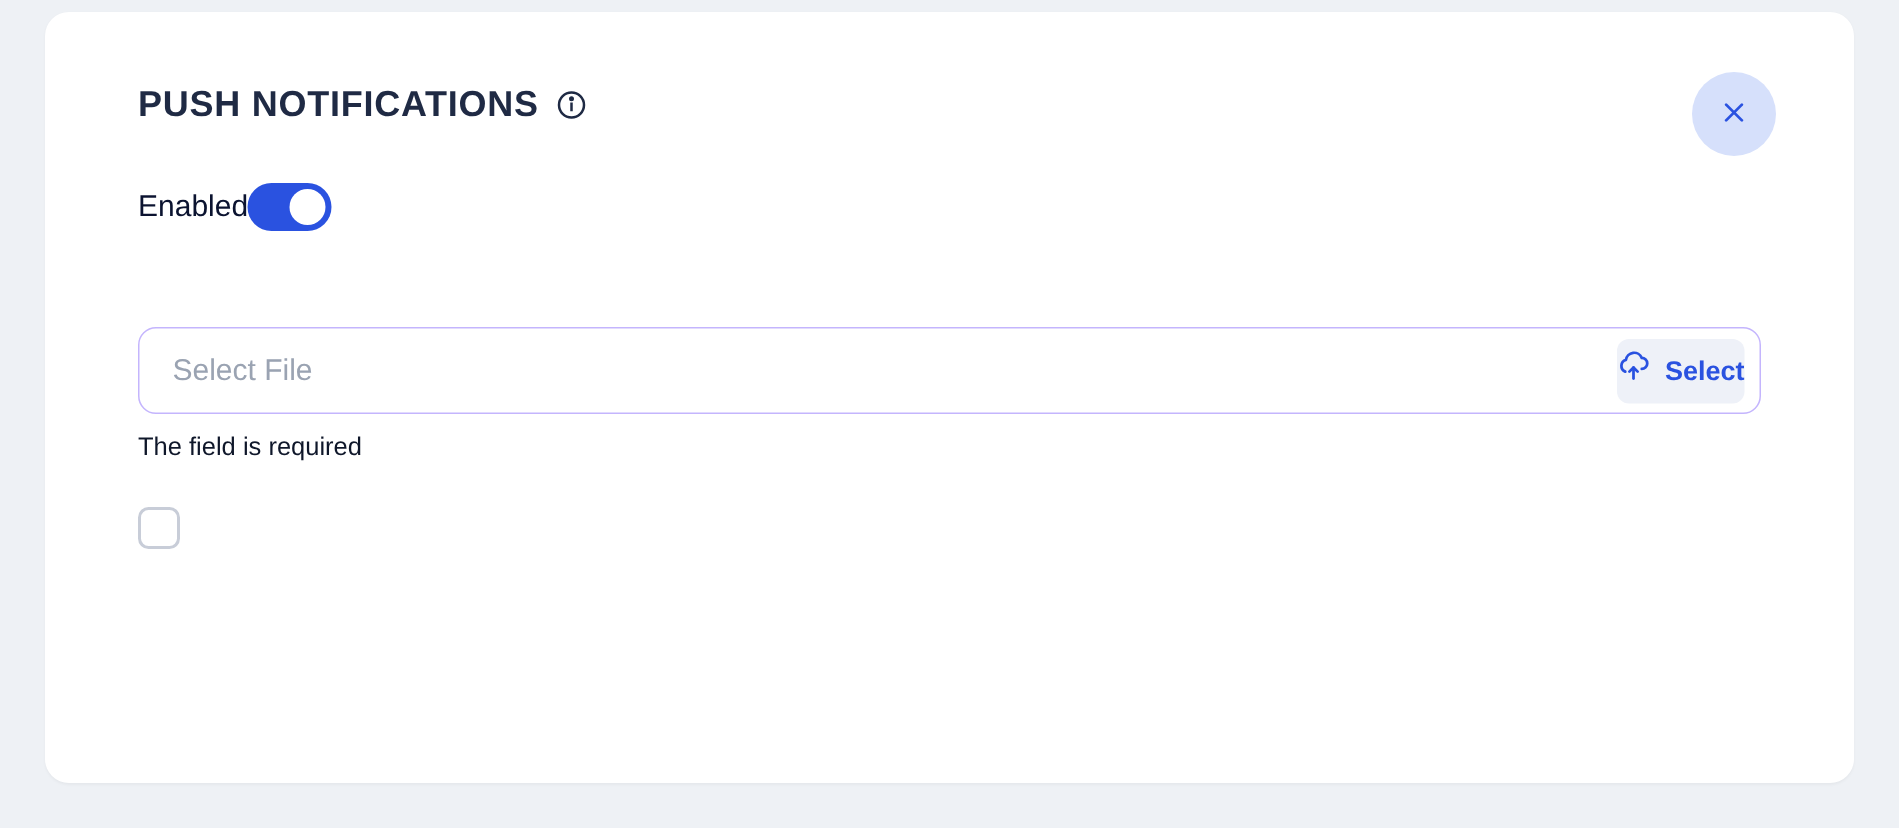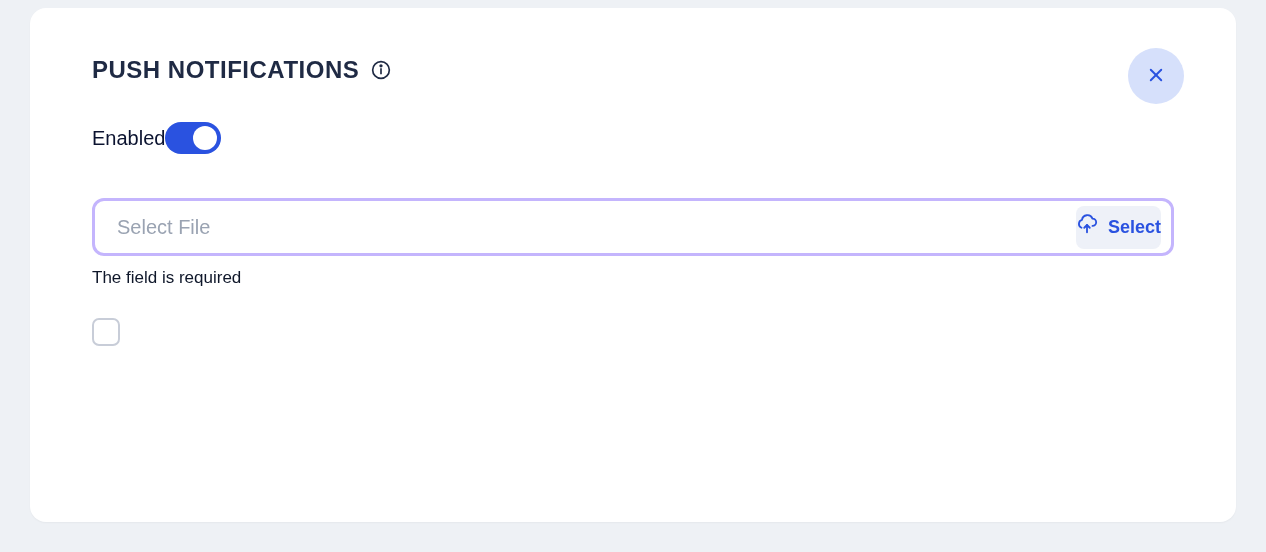--- a/index.html
+++ b/index.html
@@ -53,21 +53,21 @@
       border: none;
       display: flex;
       align-items: center;
       justify-content: center;
       cursor: pointer;
       color: #2a52e0;
     }
     .enabled-row {
       display: flex;
       align-items: center;
-      margin-bottom: 44px;
+      margin-bottom: 64px;
     }
     .enabled-label {
       font-size: 20px;
       color: #0b1330;
     }
     .toggle {
       width: 56px;
       height: 32px;
       background: #2a52e0;
       border-radius: 16px;
@@ -85,21 +85,21 @@
       border-radius: 50%;
     }
     .field-label {
       font-size: 20px;
       color: #0b1330;
       margin-bottom: 14px;
     }
     .file-input-wrap {
       display: flex;
       align-items: center;
-      border: 3px solid #c4b5fd;
+      border: 1px solid #c4b5fd;
       border-radius: 12px;
       padding: 8px 10px 8px 22px;
       height: 58px;
     }
     .file-input {
       flex: 1;
       border: none;
       outline: none;
       font-size: 20px;
       color: #9aa3b2;

